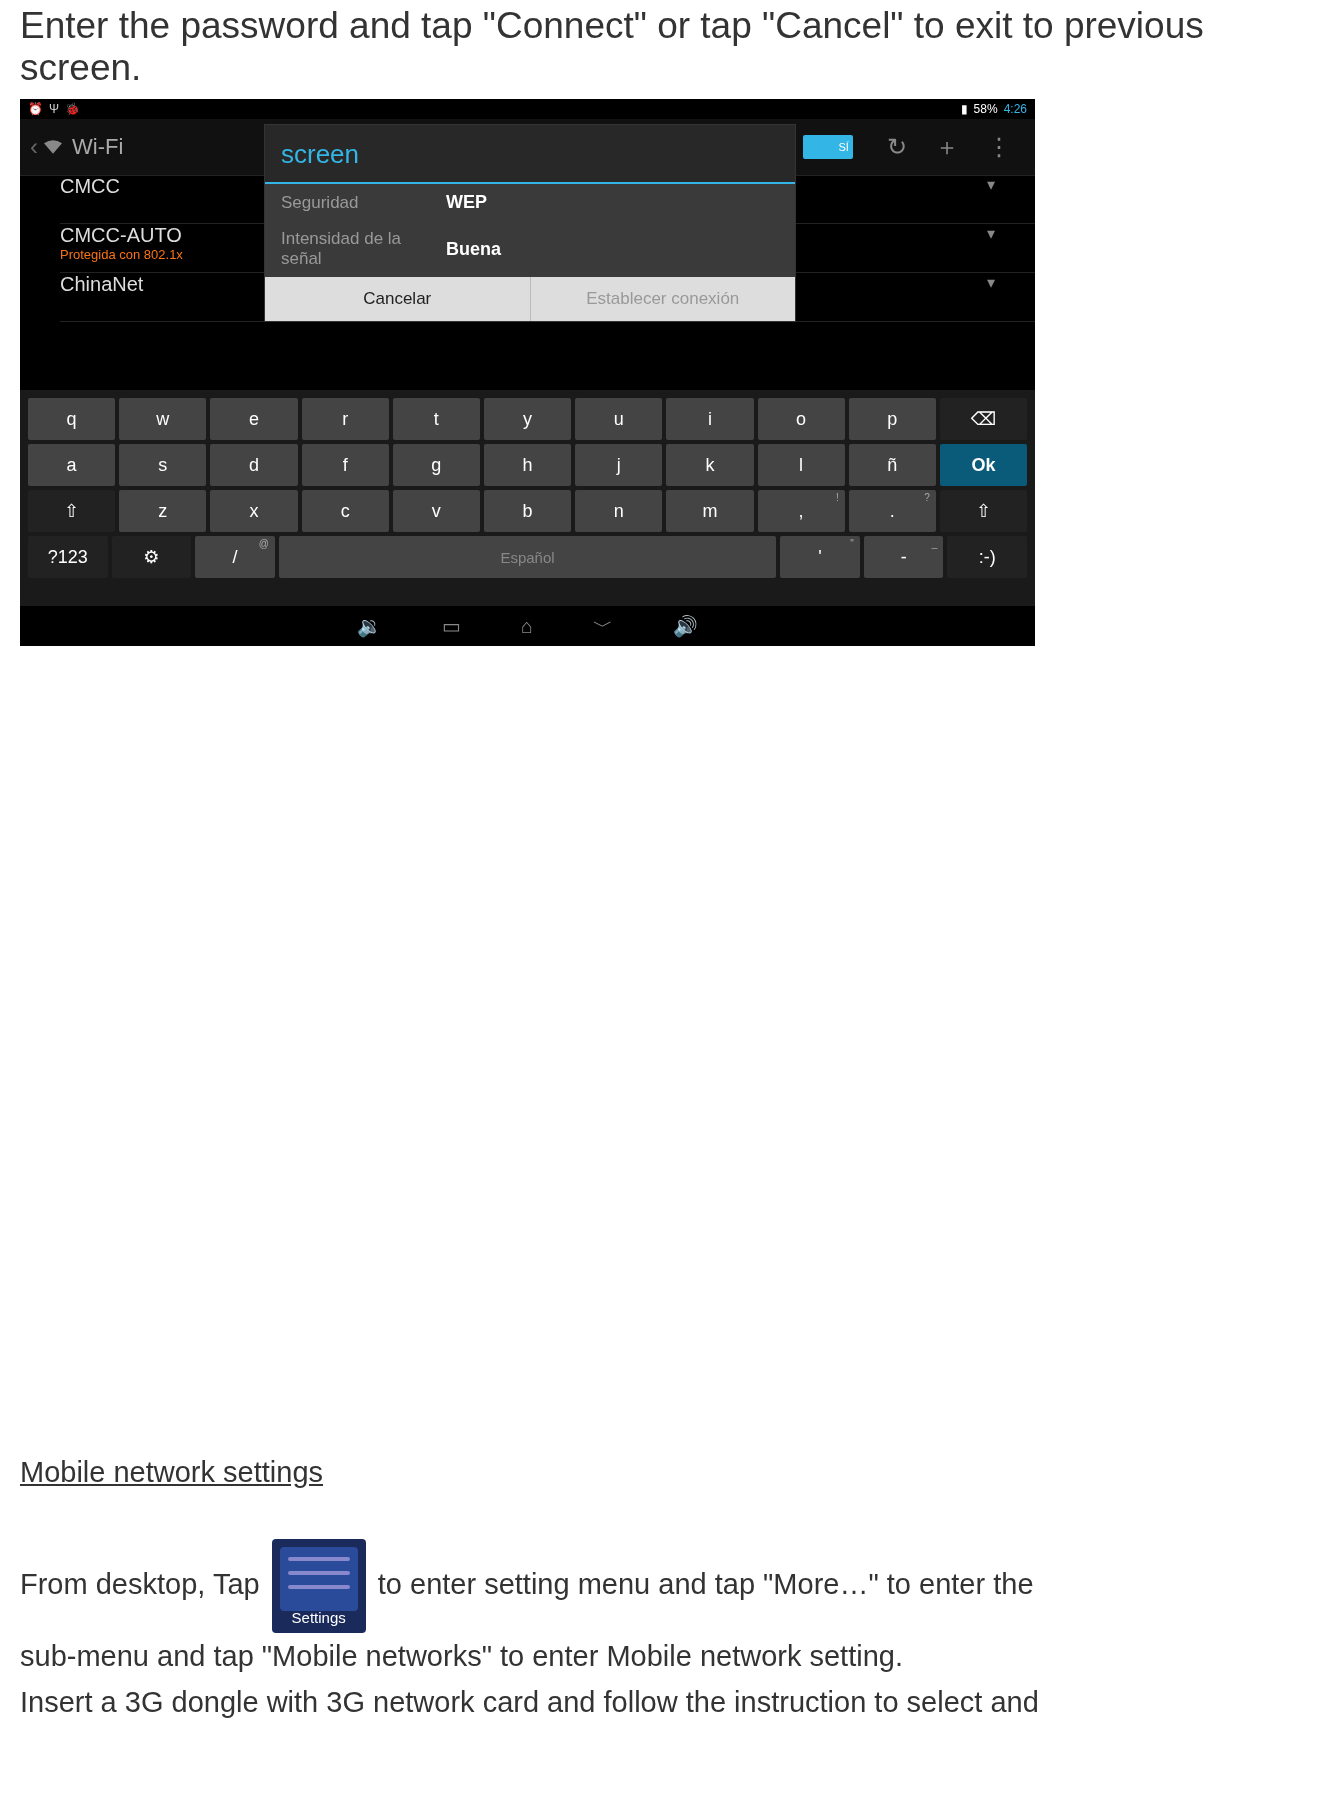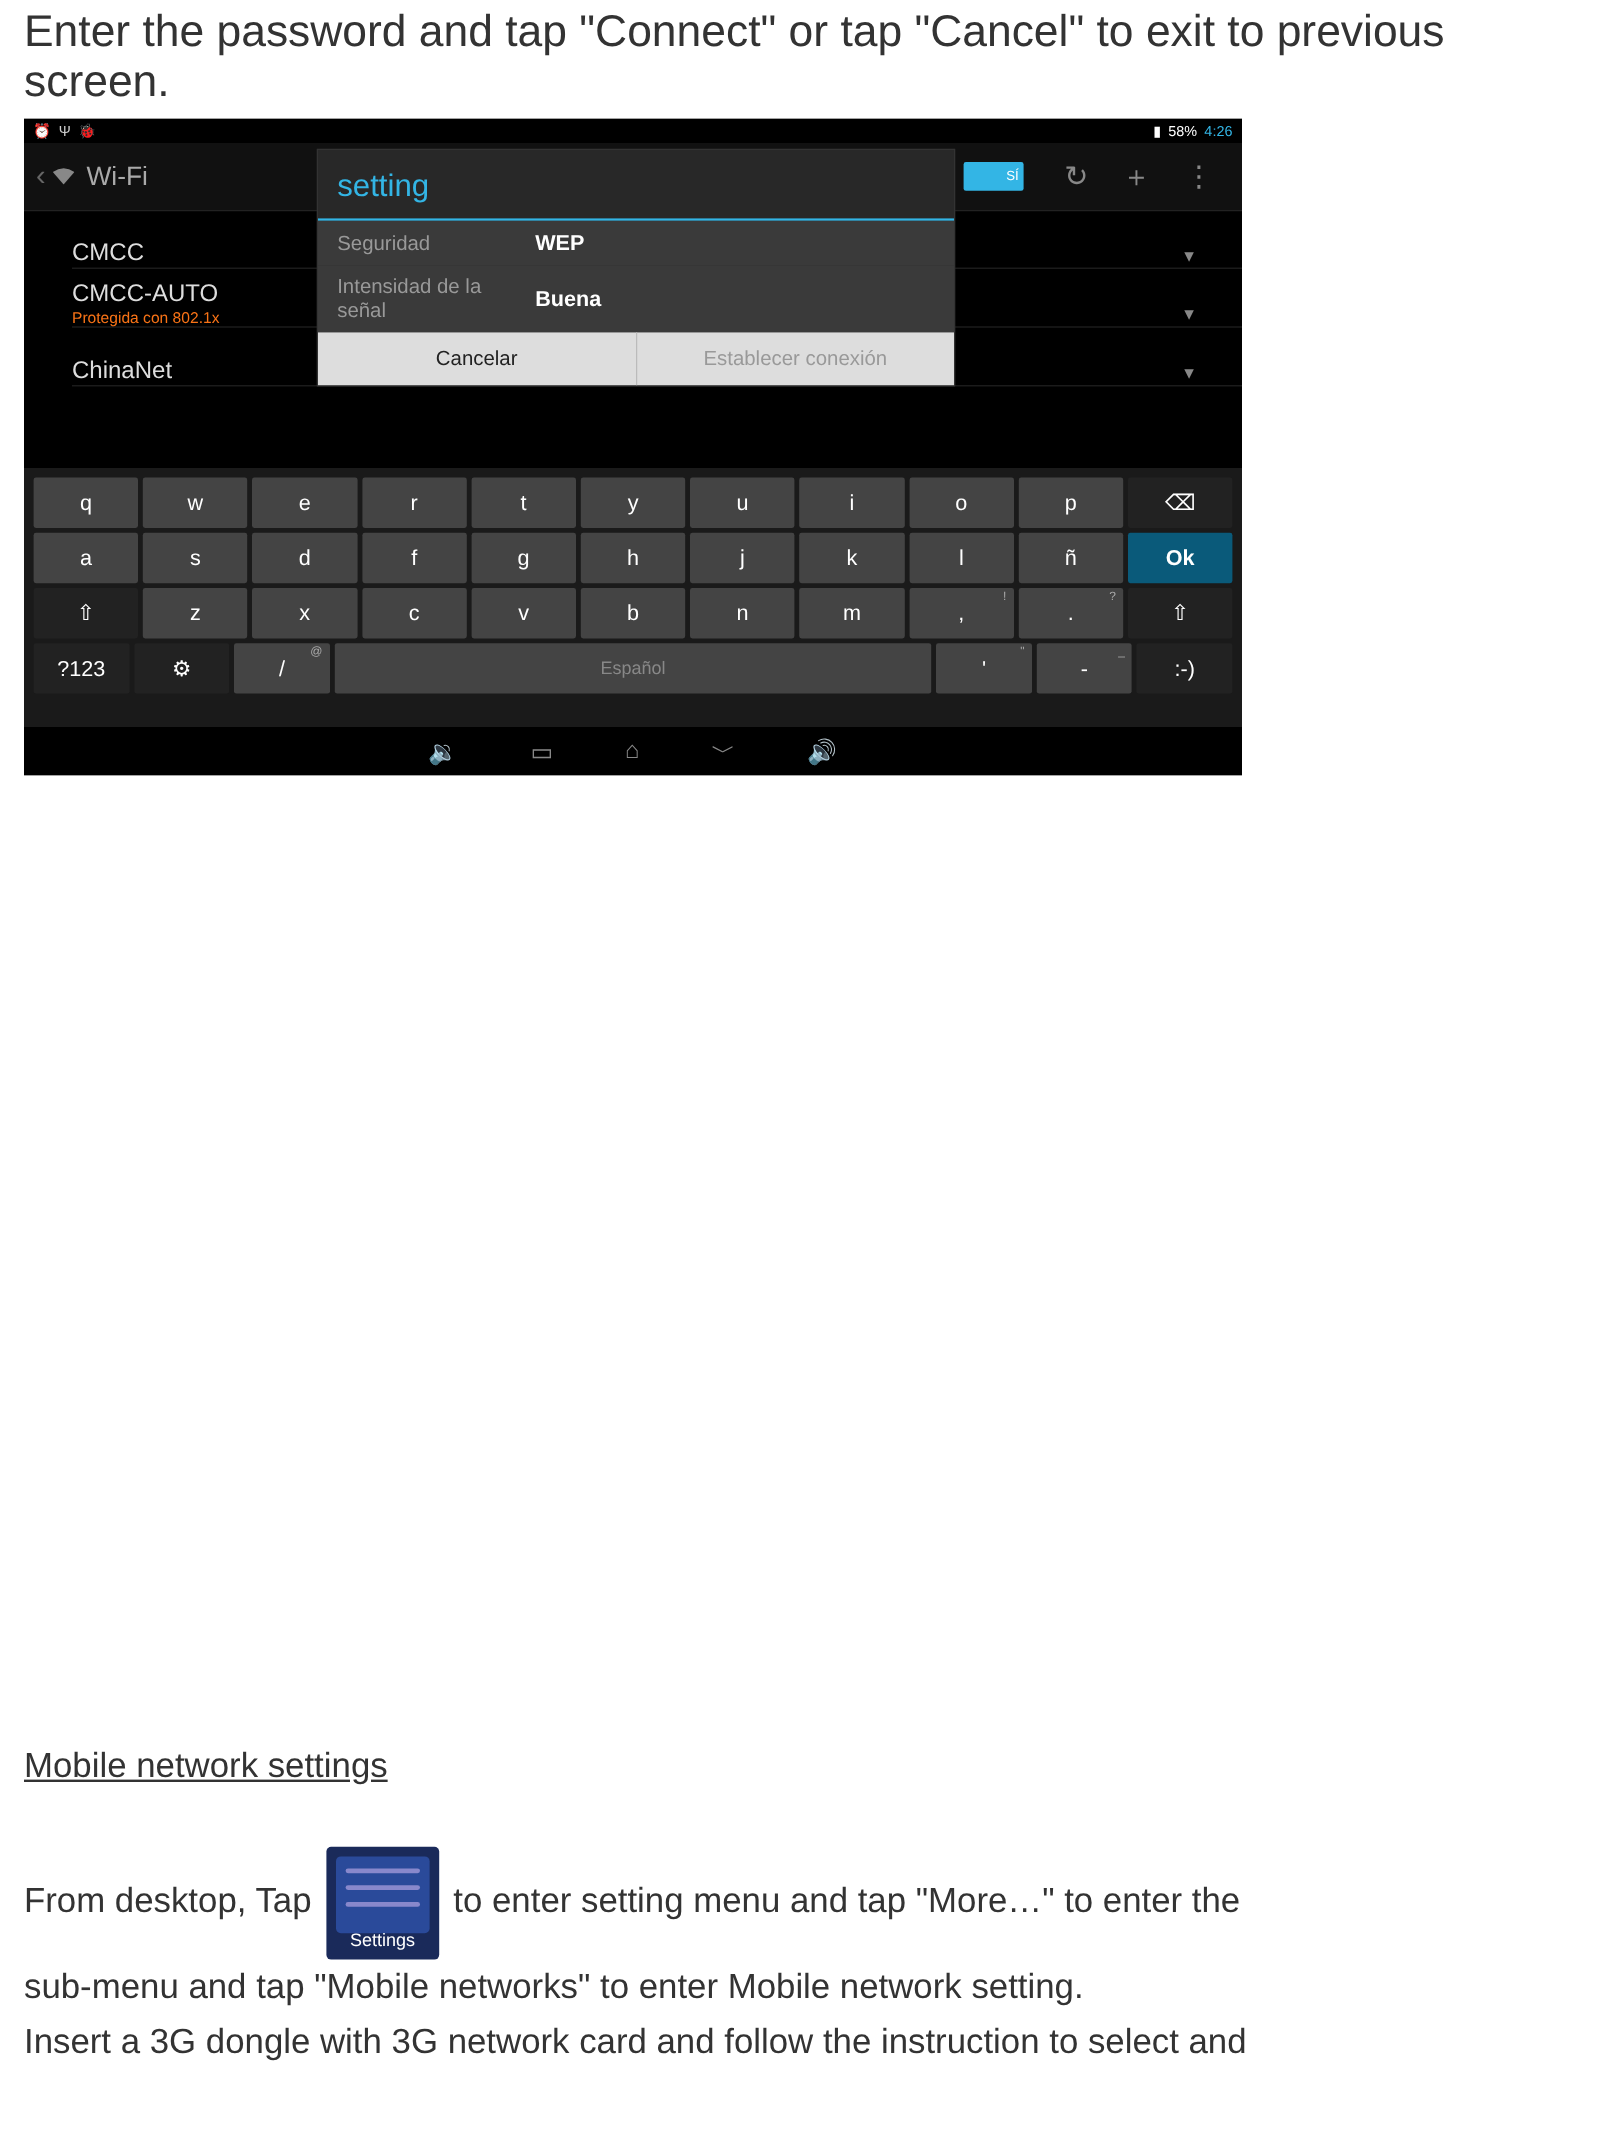--- a/index.html
+++ b/index.html
@@ -69,21 +69,21 @@
   .hdr-refresh, .hdr-plus, .hdr-menu { color: #888; font-size: 24px; margin: 0 14px;}
   .wifi-list {
     position: absolute;
     top: 76px; left: 40px; right: 0;
     color: #ccc;
   }
   .wifi-item {
     height: 48px;
     border-bottom: 1px solid #222;
     display: flex;
-    align-items: flex-end;
+    align-items: flex-start;
     justify-content: space-between;
     padding-right: 40px;
     font-size: 20px;
     color: #ddd;
   }
   .wifi-item .sub { font-size: 13px; color: #f97316; display: block;}
   .wifi-sig { color: #888; font-size: 16px;}
   .dialog {
     position: absolute;
     top: 25px; left: 244px;
@@ -277,21 +277,21 @@
       </div>
       <div class="wifi-item">
         <div>
           <span>ChinaNet</span>
         </div>
         <span class="wifi-sig">▾</span>
       </div>
     </div>
 
     <div class="dialog">
-      <div class="dialog-title">setting</div>
+      <div class="dialog-title">screen</div>
       <div class="dialog-row">
         <div class="dlg-label">Seguridad</div>
         <div class="dlg-val">WEP</div>
       </div>
       <div class="dialog-row">
         <div class="dlg-label">Intensidad de la señal</div>
         <div class="dlg-val">Buena</div>
       </div>
       <div class="dialog-buttons">
         <div class="dlg-btn cancel">Cancelar</div>

